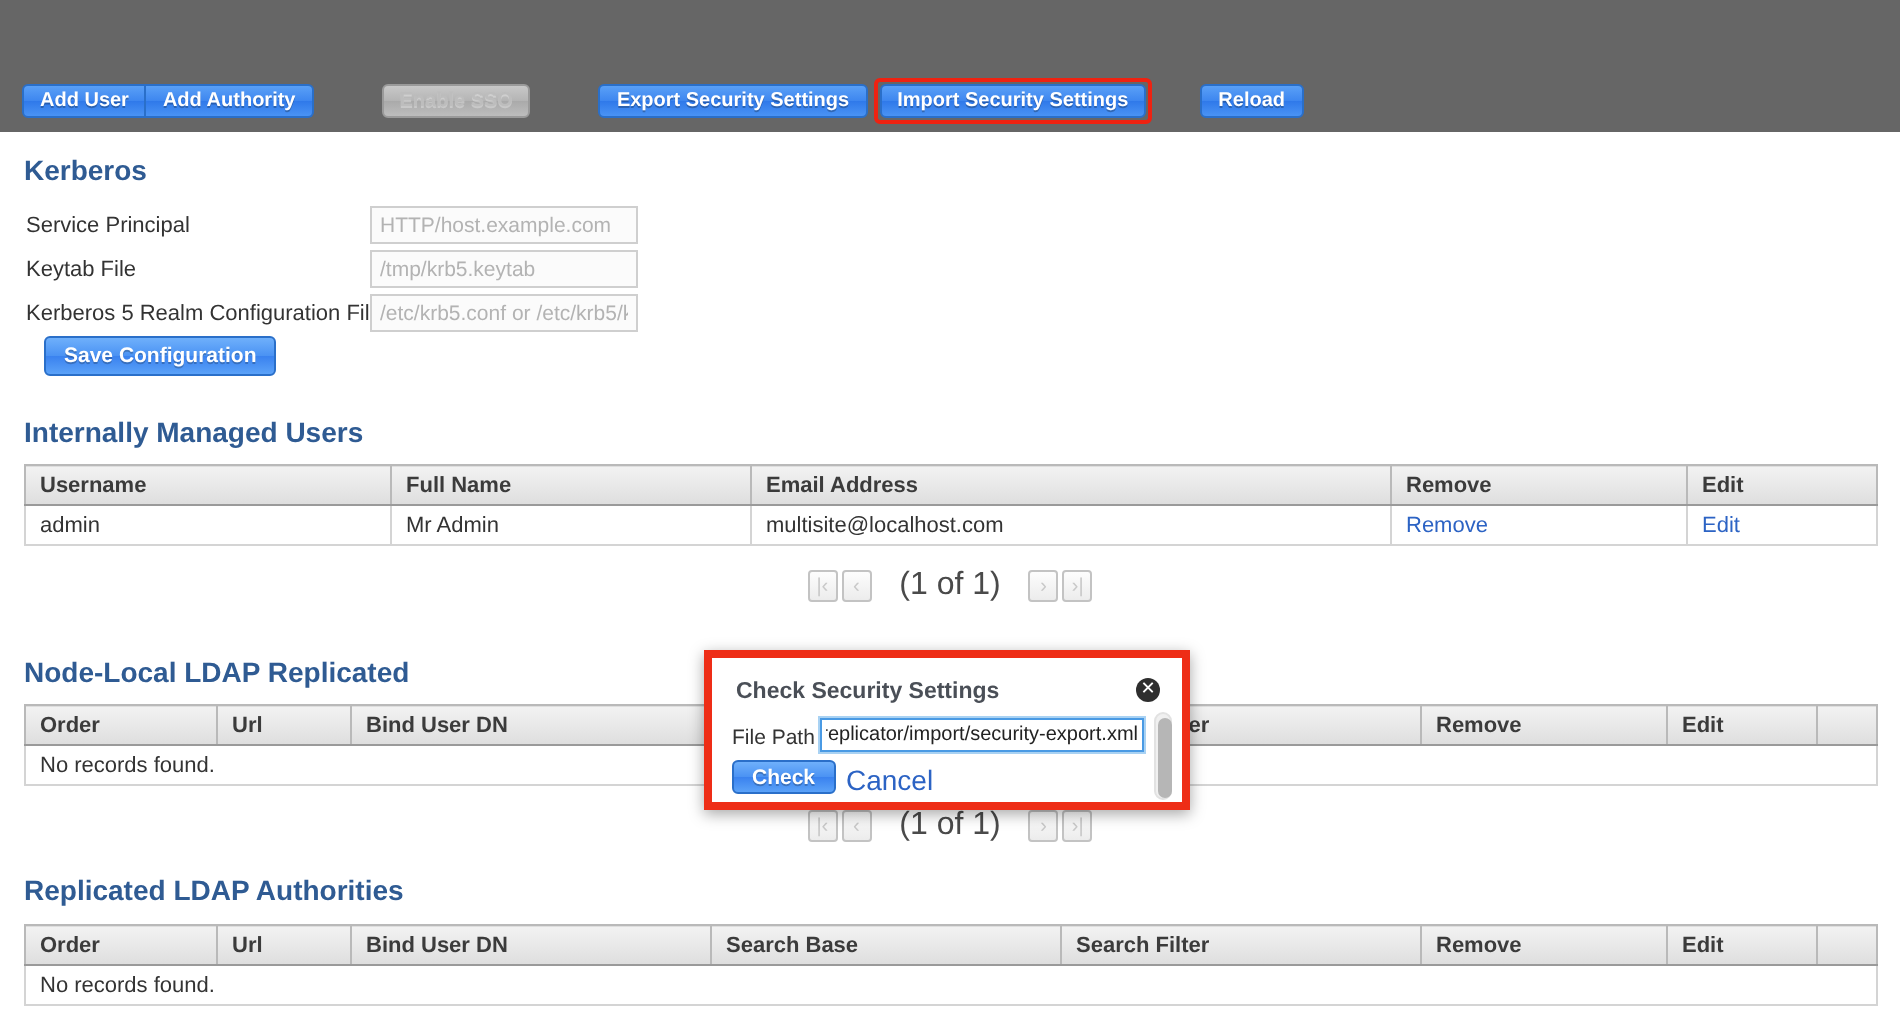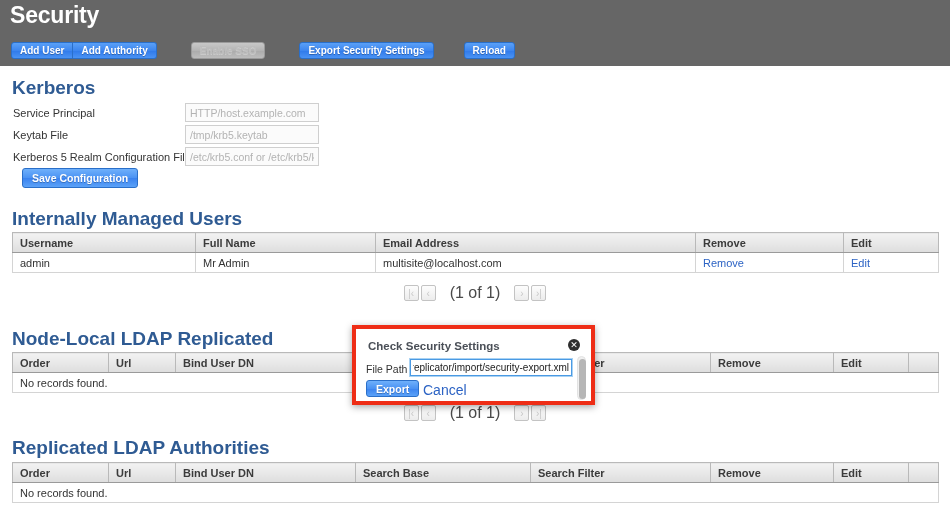--- a/index.html
+++ b/index.html
@@ -57,21 +57,21 @@
     border-radius:3px;
     padding:1px;
     margin:-3px 0 0 -3px;
     display:inline-block;
   }
   .hl-wrap .btn { display:block; }
 
   
   .content { position:absolute; left:0; top:66px; width:950px; }
   .sec-title {
-    color:#2f5b93; font-size:19px; font-weight:bold;
+    color:#2f5b93; font-size:14px; font-weight:bold;
     margin:0; padding:0;
     position:absolute;
   }
 
   
   .kerb-row { position:absolute; font-size:11px; color:#333; }
   .kerb-in {
     position:absolute; height:19px;
     border:1px solid #cfcfcf; background:#fbfbfb;
     font-size:10.5px; color:#b3b3b3;
@@ -204,32 +204,34 @@
     background:#b6b6b6;
     border-radius:4px;
   }
 </style>
 </head>
 <body>
 
 <div class="page">
 
   <div class="topbar">
-    <div class="page-title">Security</div>
 
     <div class="btnrow">
       <div class="grp">
         <span class="btn">Add User</span>
         <span class="btn">Add Authority</span>
       </div>
       <span class="sp-lg"></span>
       <span class="btn disabled">Enable SSO</span>
       <span class="sp-lg"></span>
       <span class="btn">Export Security Settings</span>
       <span class="sp-sm"></span>
+      <span class="hl-wrap">
+        <span class="btn">Import Security Settings</span>
+      </span>
       <span class="sp-md"></span>
       <span class="btn">Reload</span>
     </div>
   </div>
 
   <div class="content">
 
     <div class="sec-title" style="left:12px; top:11px;">Kerberos</div>
 
     <div class="kerb-row" style="left:13px; top:41px;">Service Principal</div>
@@ -354,21 +356,21 @@
     </table>
 
   </div>
 
   <div class="modal-outer">
     <div class="modal-inner">
       <div class="modal-title">Check Security Settings</div>
       <div class="modal-close">✕</div>
       <div class="fp-label">File Path</div>
       <input class="fp-input" value="plus/replicator/import/security-export.xml" style="">
-      <div class="modal-check">Export</div>
+      <div class="modal-check">Check</div>
       <a class="modal-cancel">Cancel</a>
       <div class="modal-scroll">
         <div class="modal-thumb"></div>
       </div>
     </div>
   </div>
 
 </div>
 
 </body></html>

